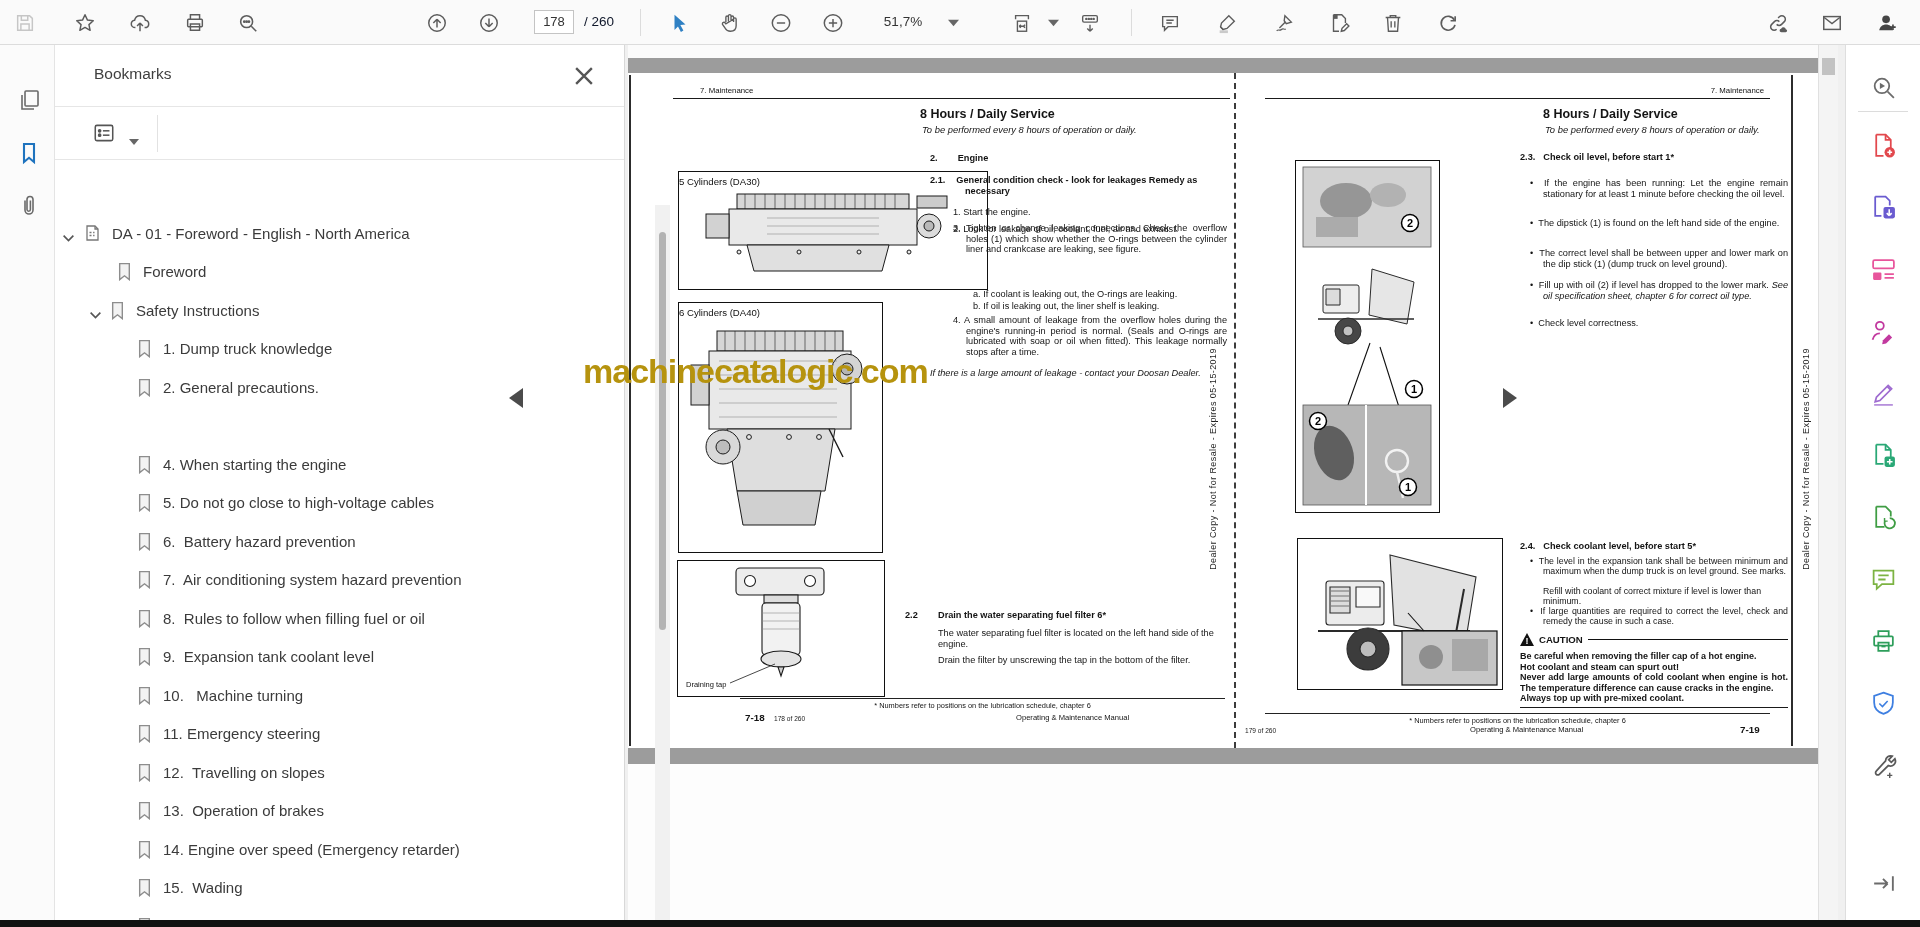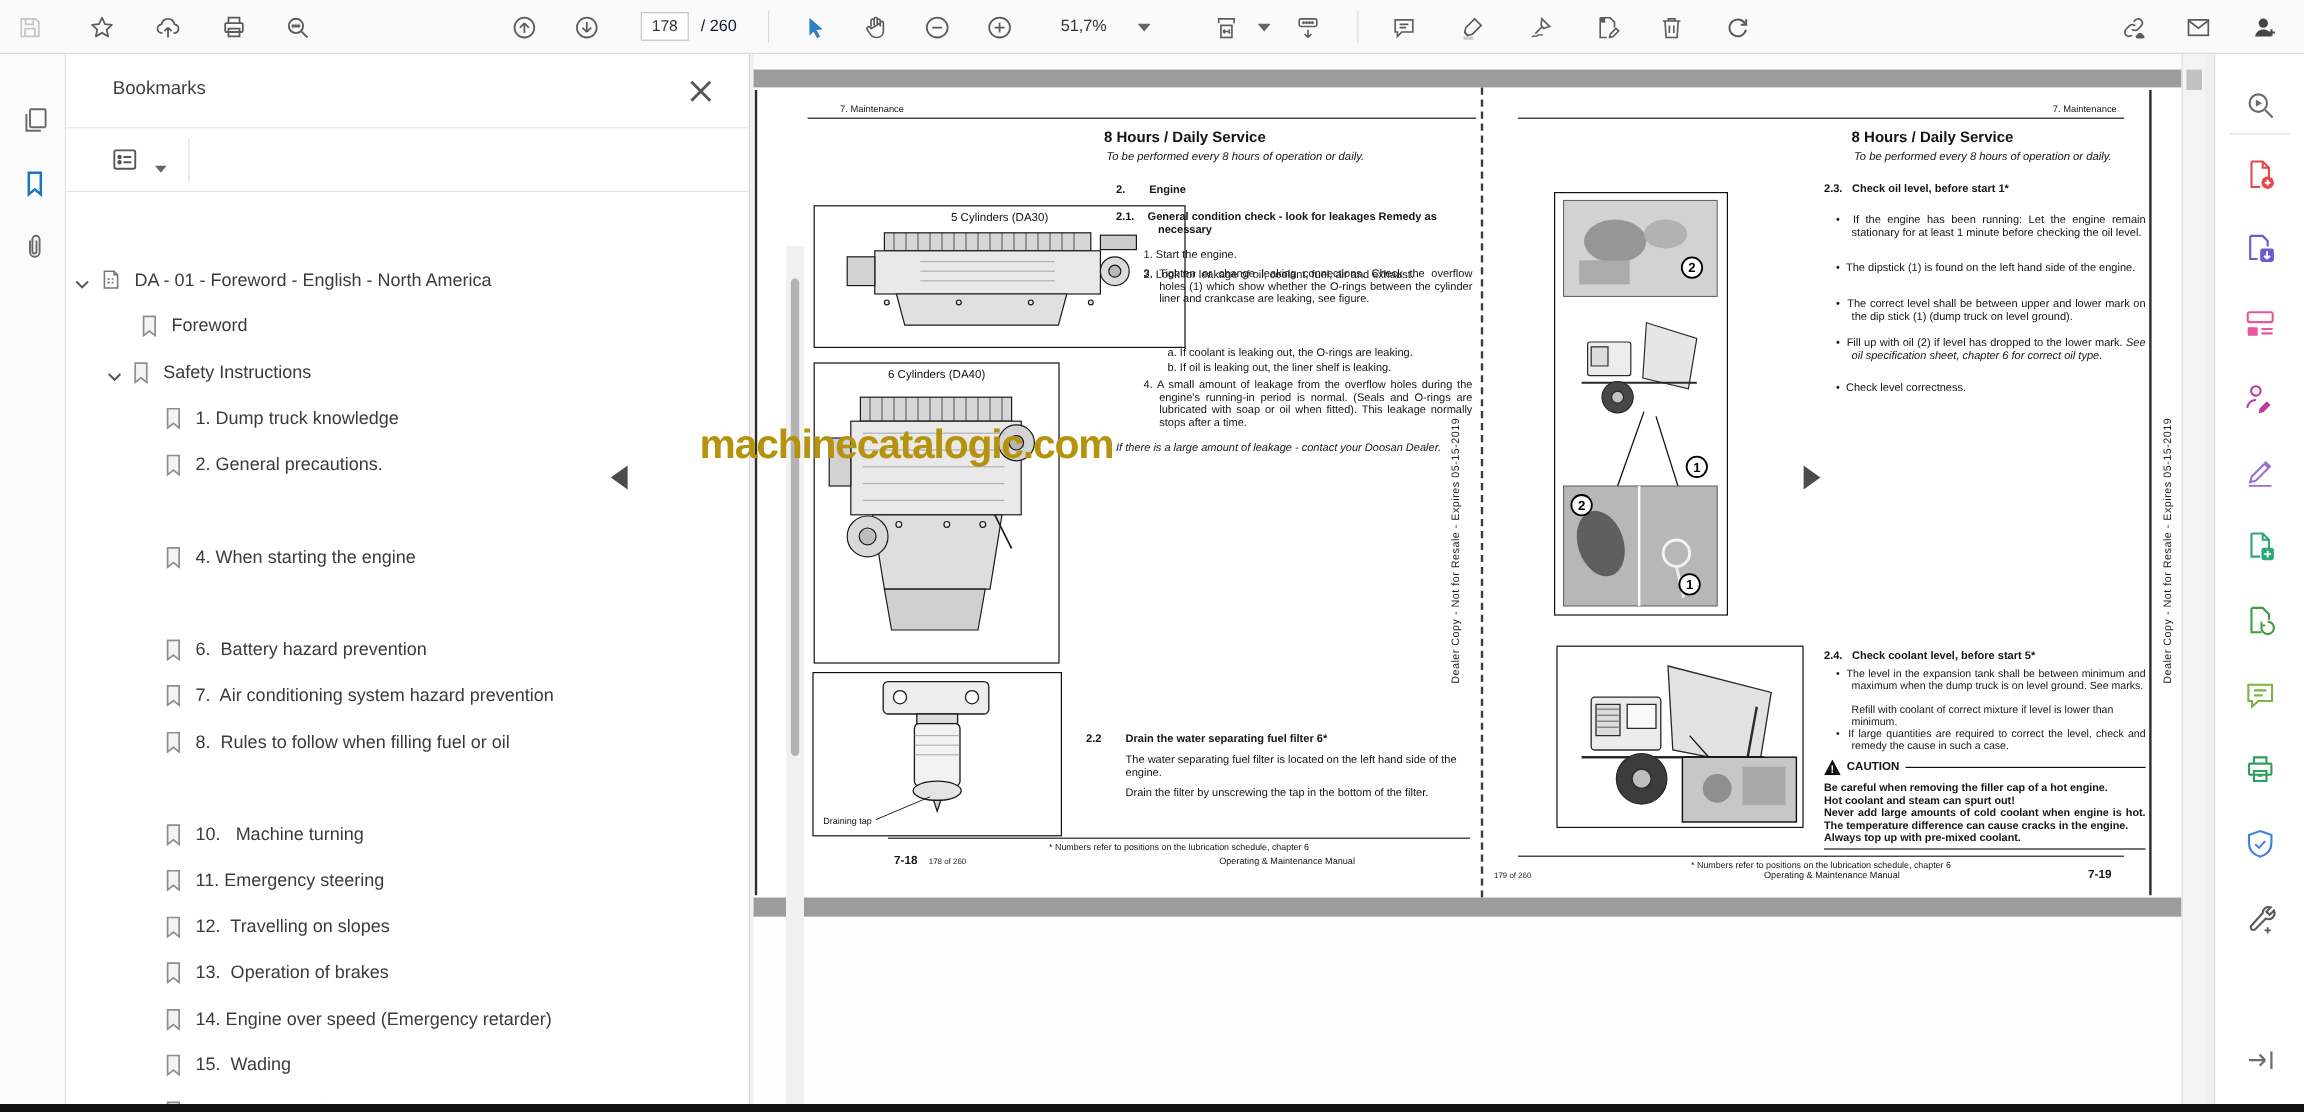--- a/index.html
+++ b/index.html
@@ -53,21 +53,21 @@
   .abs{position:absolute;}
   .pg{font-size:9.2px;line-height:1.16;color:#141414;}
   .just{text-align:justify;}
   .hd{font-weight:bold;}
   .it{font-style:italic;}
   .rule{background:#1a1a1a;height:1.2px;}
   .pheader{font-size:7.8px;color:#111;}
   .ptitle{font-size:12.5px;font-weight:bold;}
   .psub{font-size:9.4px;font-style:italic;}
   .figbox{position:absolute;border:1.3px solid #111;background:#fff;}
-  .figlabel{position:absolute;left:0;top:4px;width:100%;text-align:center;font-size:9.6px;color:#111;}
+  .figlabel{position:absolute;left:0;top:4px;width:100%;text-align:left;font-size:9.6px;color:#111;}
   .hang{padding-left:13px;text-indent:-13px;}
   .bullet{padding-left:13px;text-indent:-13px;}
   .bullet::before{content:"\2022\00a0\00a0";}
   .stamp{position:absolute;width:332px;font-size:9px;letter-spacing:.4px;color:#1d1d1d;transform:rotate(-90deg);white-space:nowrap;text-align:center;}
   .footnote{font-size:7.4px;text-align:center;border-top:1px solid #222;padding-top:2px;}
   .cautionrow{display:flex;align-items:center;gap:5px;}
   .cautionline{flex:1;height:1.1px;background:#111;}
   .watermark{position:absolute;left:583px;top:352px;font-size:34px;font-weight:bold;letter-spacing:-1px;color:#b6930e;z-index:40;white-space:nowrap;}
   .chevron{position:absolute;width:0;height:0;z-index:30;cursor:pointer;}
   .chevL{left:509px;top:388px;border-top:10px solid transparent;border-bottom:10px solid transparent;border-right:14px solid #4b4b4b;}
@@ -319,29 +319,35 @@
 
       <div class="brow" style="top:169px;padding-left:82px"><span class="bico"><svg viewBox="0 0 14 18" fill="#f3f3f3" stroke="#8d8d8d" stroke-width="1.3">
               <path d="M2.5 1.5h9v15L7 12.9l-4.5 3.6z"></path>
             </svg></span><span class="blabel">1. Dump truck knowledge</span></div>
       <div class="brow" style="top:208px;padding-left:82px"><span class="bico"><svg viewBox="0 0 14 18" fill="#f3f3f3" stroke="#8d8d8d" stroke-width="1.3">
               <path d="M2.5 1.5h9v15L7 12.9l-4.5 3.6z"></path>
             </svg></span><span class="blabel">2. General precautions.</span></div>
       <div class="brow" style="top:285px;padding-left:82px"><span class="bico"><svg viewBox="0 0 14 18" fill="#f3f3f3" stroke="#8d8d8d" stroke-width="1.3">
               <path d="M2.5 1.5h9v15L7 12.9l-4.5 3.6z"></path>
             </svg></span><span class="blabel">4. When starting the engine</span></div>
+      <div class="brow" style="top:323px;padding-left:82px"><span class="bico"><svg viewBox="0 0 14 18" fill="#f3f3f3" stroke="#8d8d8d" stroke-width="1.3">
+              <path d="M2.5 1.5h9v15L7 12.9l-4.5 3.6z"></path>
+            </svg></span><span class="blabel">5. Do not go close to high-voltage cables</span></div>
       <div class="brow" style="top:362px;padding-left:82px"><span class="bico"><svg viewBox="0 0 14 18" fill="#f3f3f3" stroke="#8d8d8d" stroke-width="1.3">
               <path d="M2.5 1.5h9v15L7 12.9l-4.5 3.6z"></path>
             </svg></span><span class="blabel">6.  Battery hazard prevention</span></div>
       <div class="brow" style="top:400px;padding-left:82px"><span class="bico"><svg viewBox="0 0 14 18" fill="#f3f3f3" stroke="#8d8d8d" stroke-width="1.3">
               <path d="M2.5 1.5h9v15L7 12.9l-4.5 3.6z"></path>
             </svg></span><span class="blabel">7.  Air conditioning system hazard prevention</span></div>
       <div class="brow" style="top:439px;padding-left:82px"><span class="bico"><svg viewBox="0 0 14 18" fill="#f3f3f3" stroke="#8d8d8d" stroke-width="1.3">
               <path d="M2.5 1.5h9v15L7 12.9l-4.5 3.6z"></path>
             </svg></span><span class="blabel">8.  Rules to follow when filling fuel or oil</span></div>
+      <div class="brow" style="top:477px;padding-left:82px"><span class="bico"><svg viewBox="0 0 14 18" fill="#f3f3f3" stroke="#8d8d8d" stroke-width="1.3">
+              <path d="M2.5 1.5h9v15L7 12.9l-4.5 3.6z"></path>
+            </svg></span><span class="blabel">9.  Expansion tank coolant level</span></div>
       <div class="brow" style="top:516px;padding-left:82px"><span class="bico"><svg viewBox="0 0 14 18" fill="#f3f3f3" stroke="#8d8d8d" stroke-width="1.3">
               <path d="M2.5 1.5h9v15L7 12.9l-4.5 3.6z"></path>
             </svg></span><span class="blabel">10.   Machine turning</span></div>
       <div class="brow" style="top:554px;padding-left:82px"><span class="bico"><svg viewBox="0 0 14 18" fill="#f3f3f3" stroke="#8d8d8d" stroke-width="1.3">
               <path d="M2.5 1.5h9v15L7 12.9l-4.5 3.6z"></path>
             </svg></span><span class="blabel">11. Emergency steering</span></div>
       <div class="brow" style="top:593px;padding-left:82px"><span class="bico"><svg viewBox="0 0 14 18" fill="#f3f3f3" stroke="#8d8d8d" stroke-width="1.3">
               <path d="M2.5 1.5h9v15L7 12.9l-4.5 3.6z"></path>
             </svg></span><span class="blabel">12.  Travelling on slopes</span></div>
       <div class="brow" style="top:631px;padding-left:82px"><span class="bico"><svg viewBox="0 0 14 18" fill="#f3f3f3" stroke="#8d8d8d" stroke-width="1.3">

